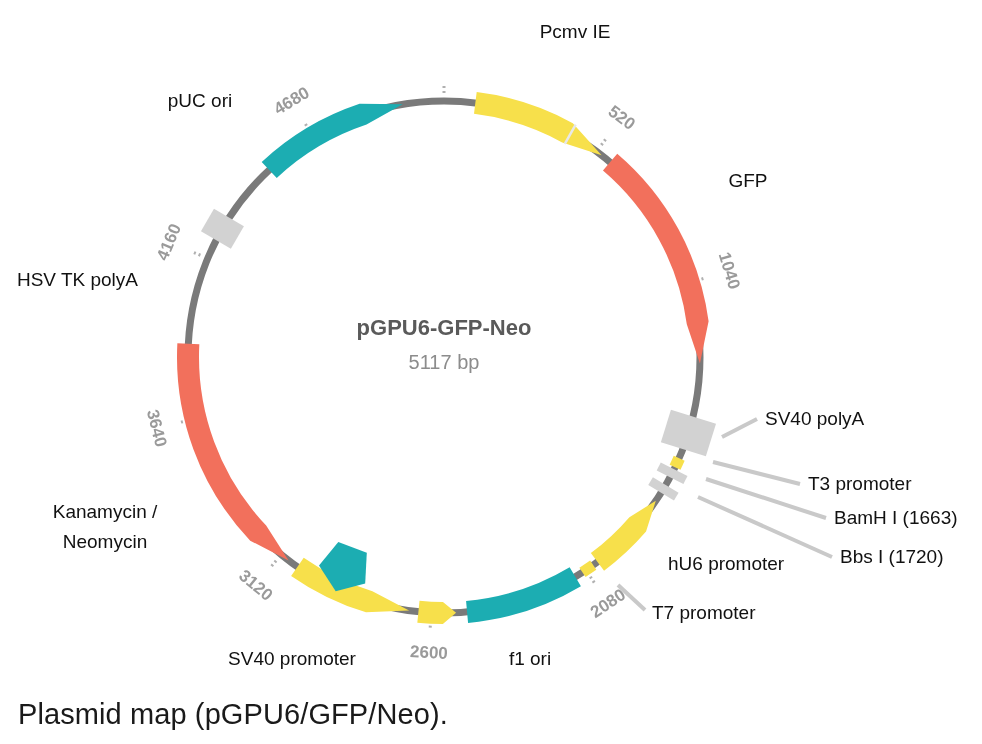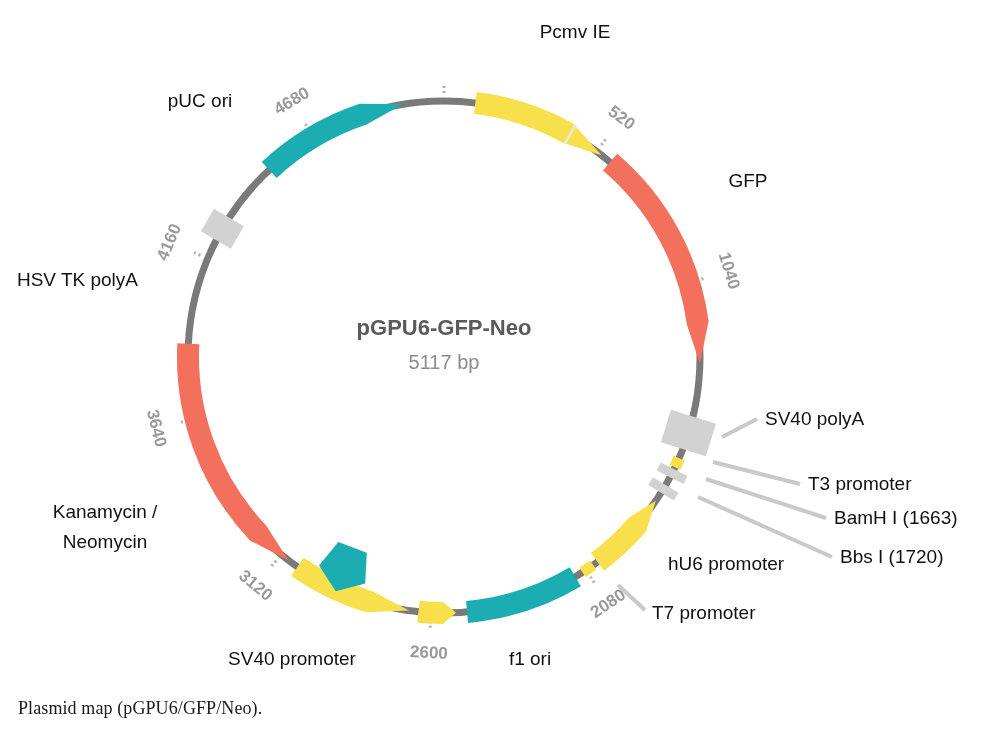--- a/index.html
+++ b/index.html
@@ -53,22 +53,22 @@
   .leader {
     stroke: #c9c9c9;
     stroke-width: 4;
     stroke-linecap: butt;
     fill: none;
   }
   .caption {
     position: absolute;
     left: 18px;
     top: 698px;
-    font-family: Liberation Serif, serif;
-    font-size: 18px;
+    font-family: Liberation Sans, sans-serif;
+    font-size: 29px;
     color: #1a1a1a;
     letter-spacing: 0.1px;
     white-space: nowrap;
   }
 </style>
 </head>
 <body>
 
 <div id="root">
   <svg id="map-svg" viewBox="0 0 982 700">

